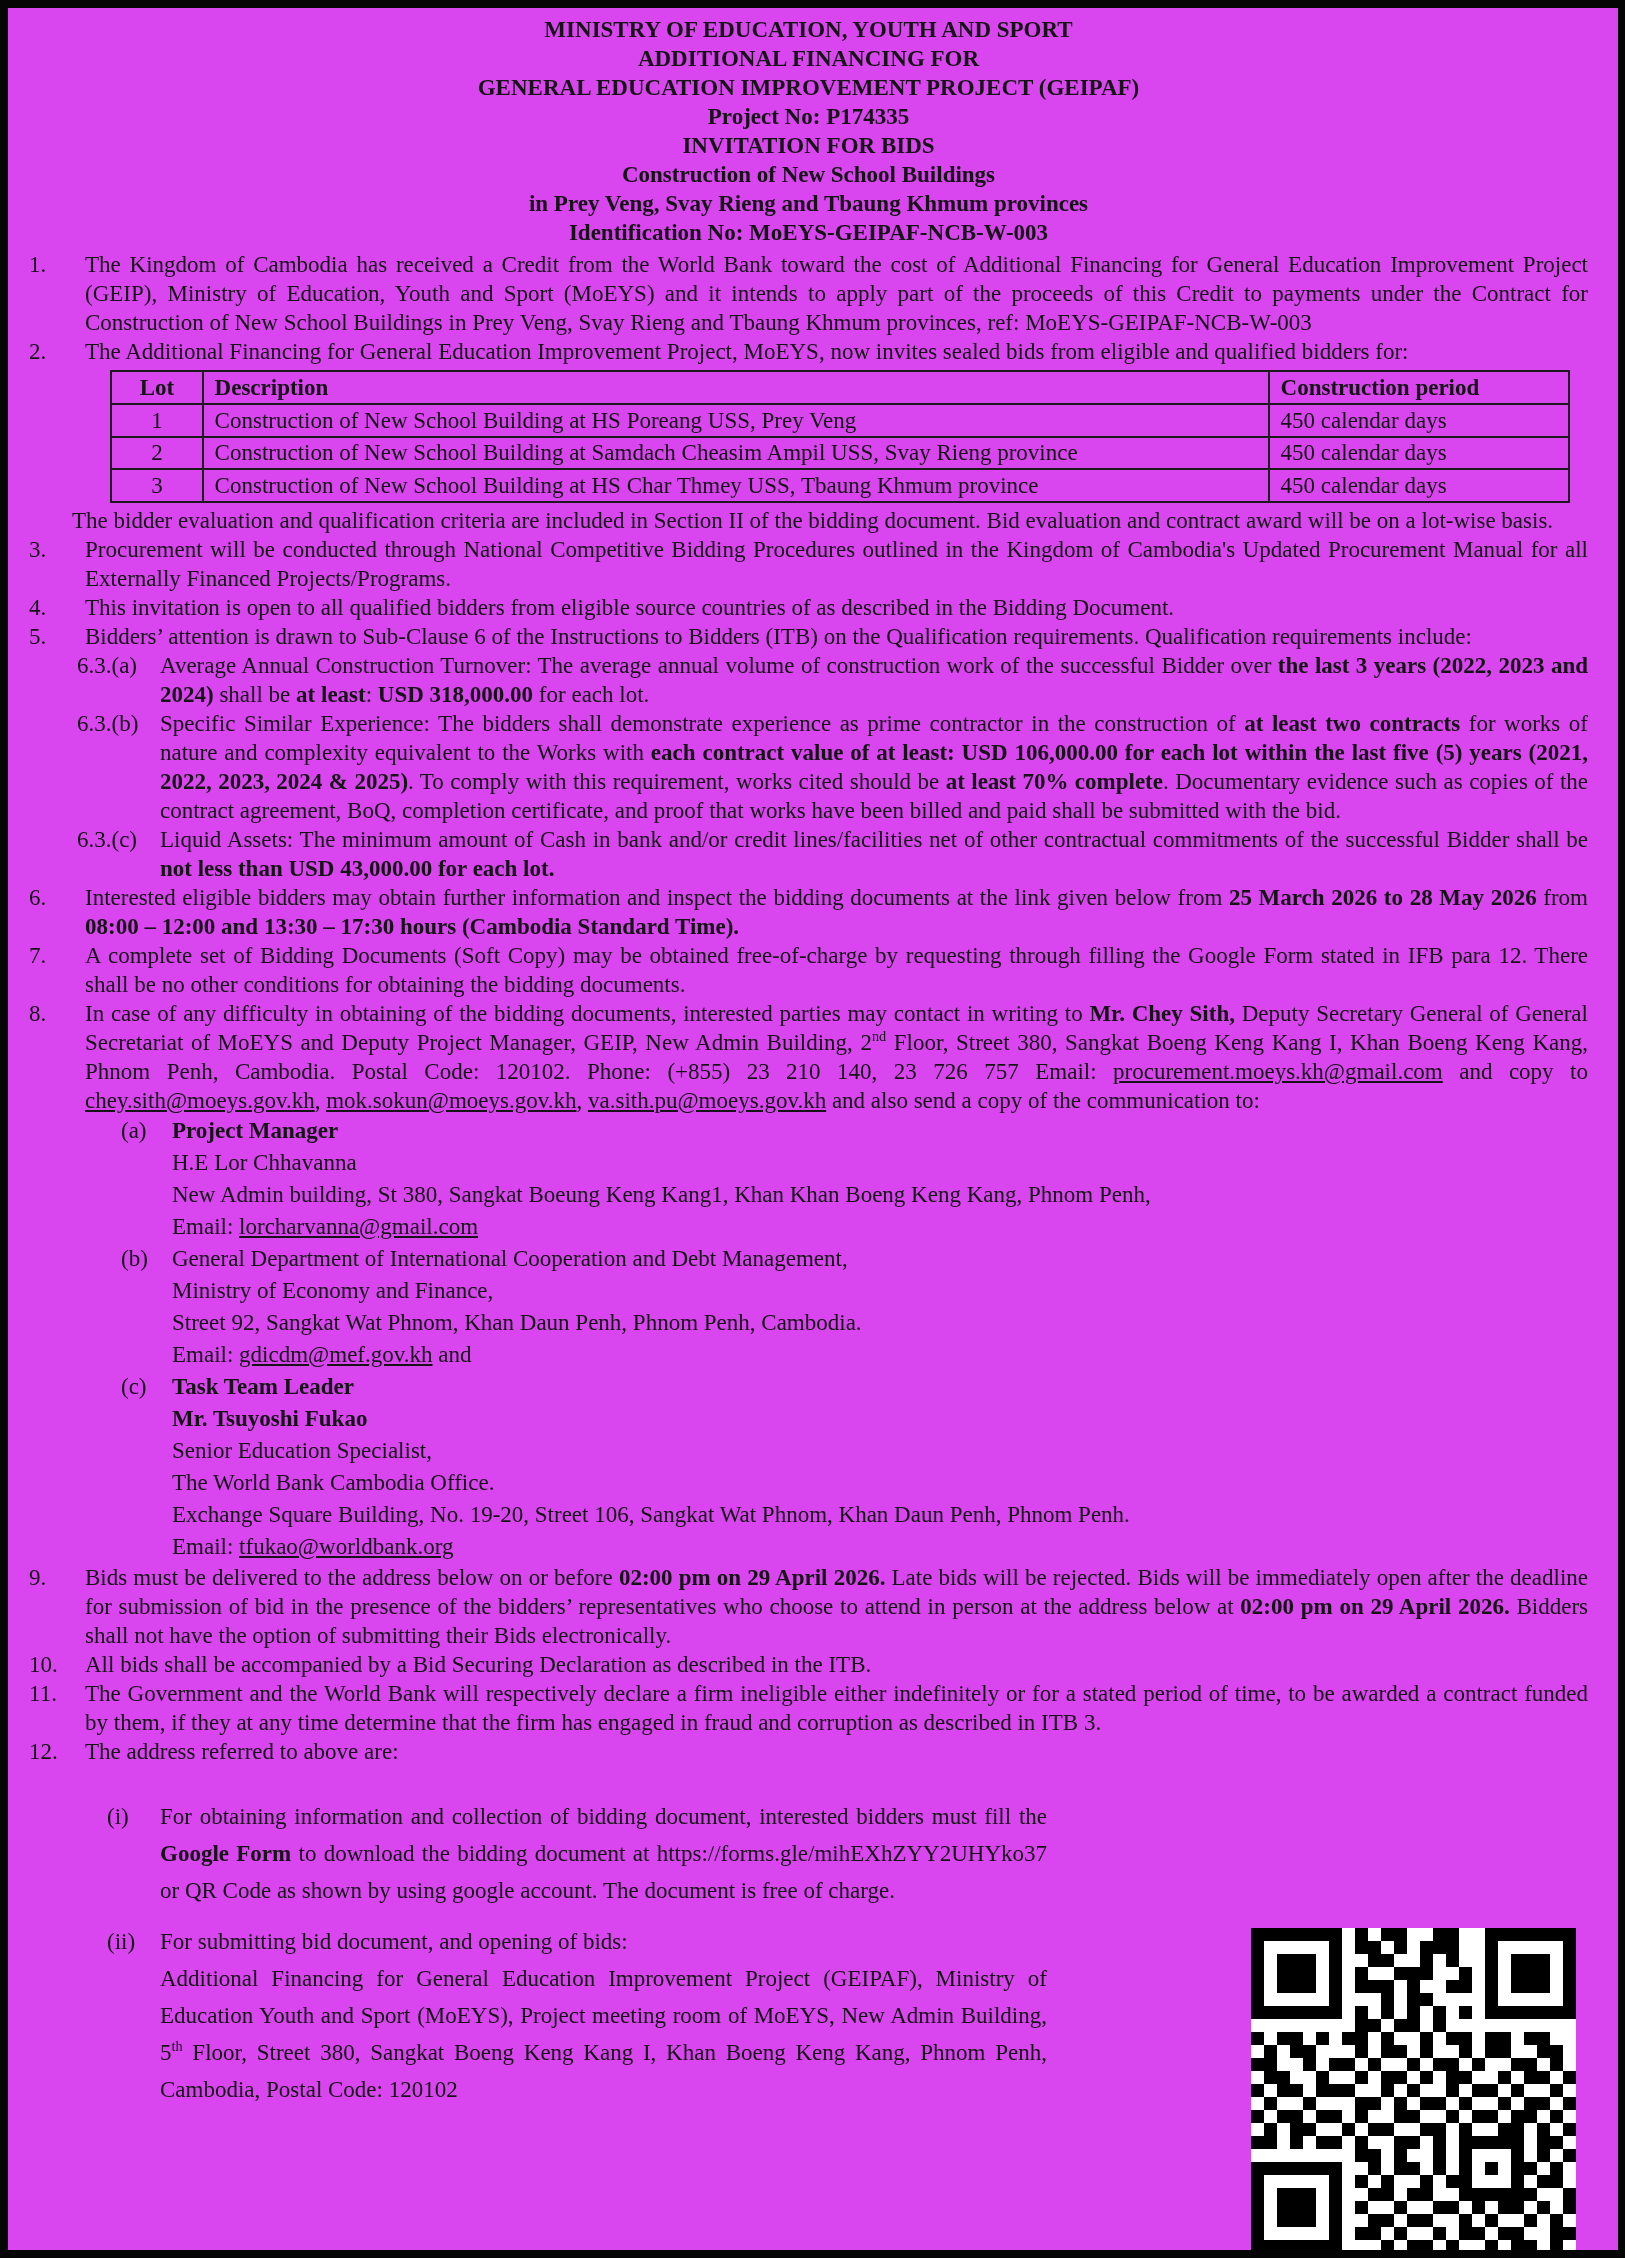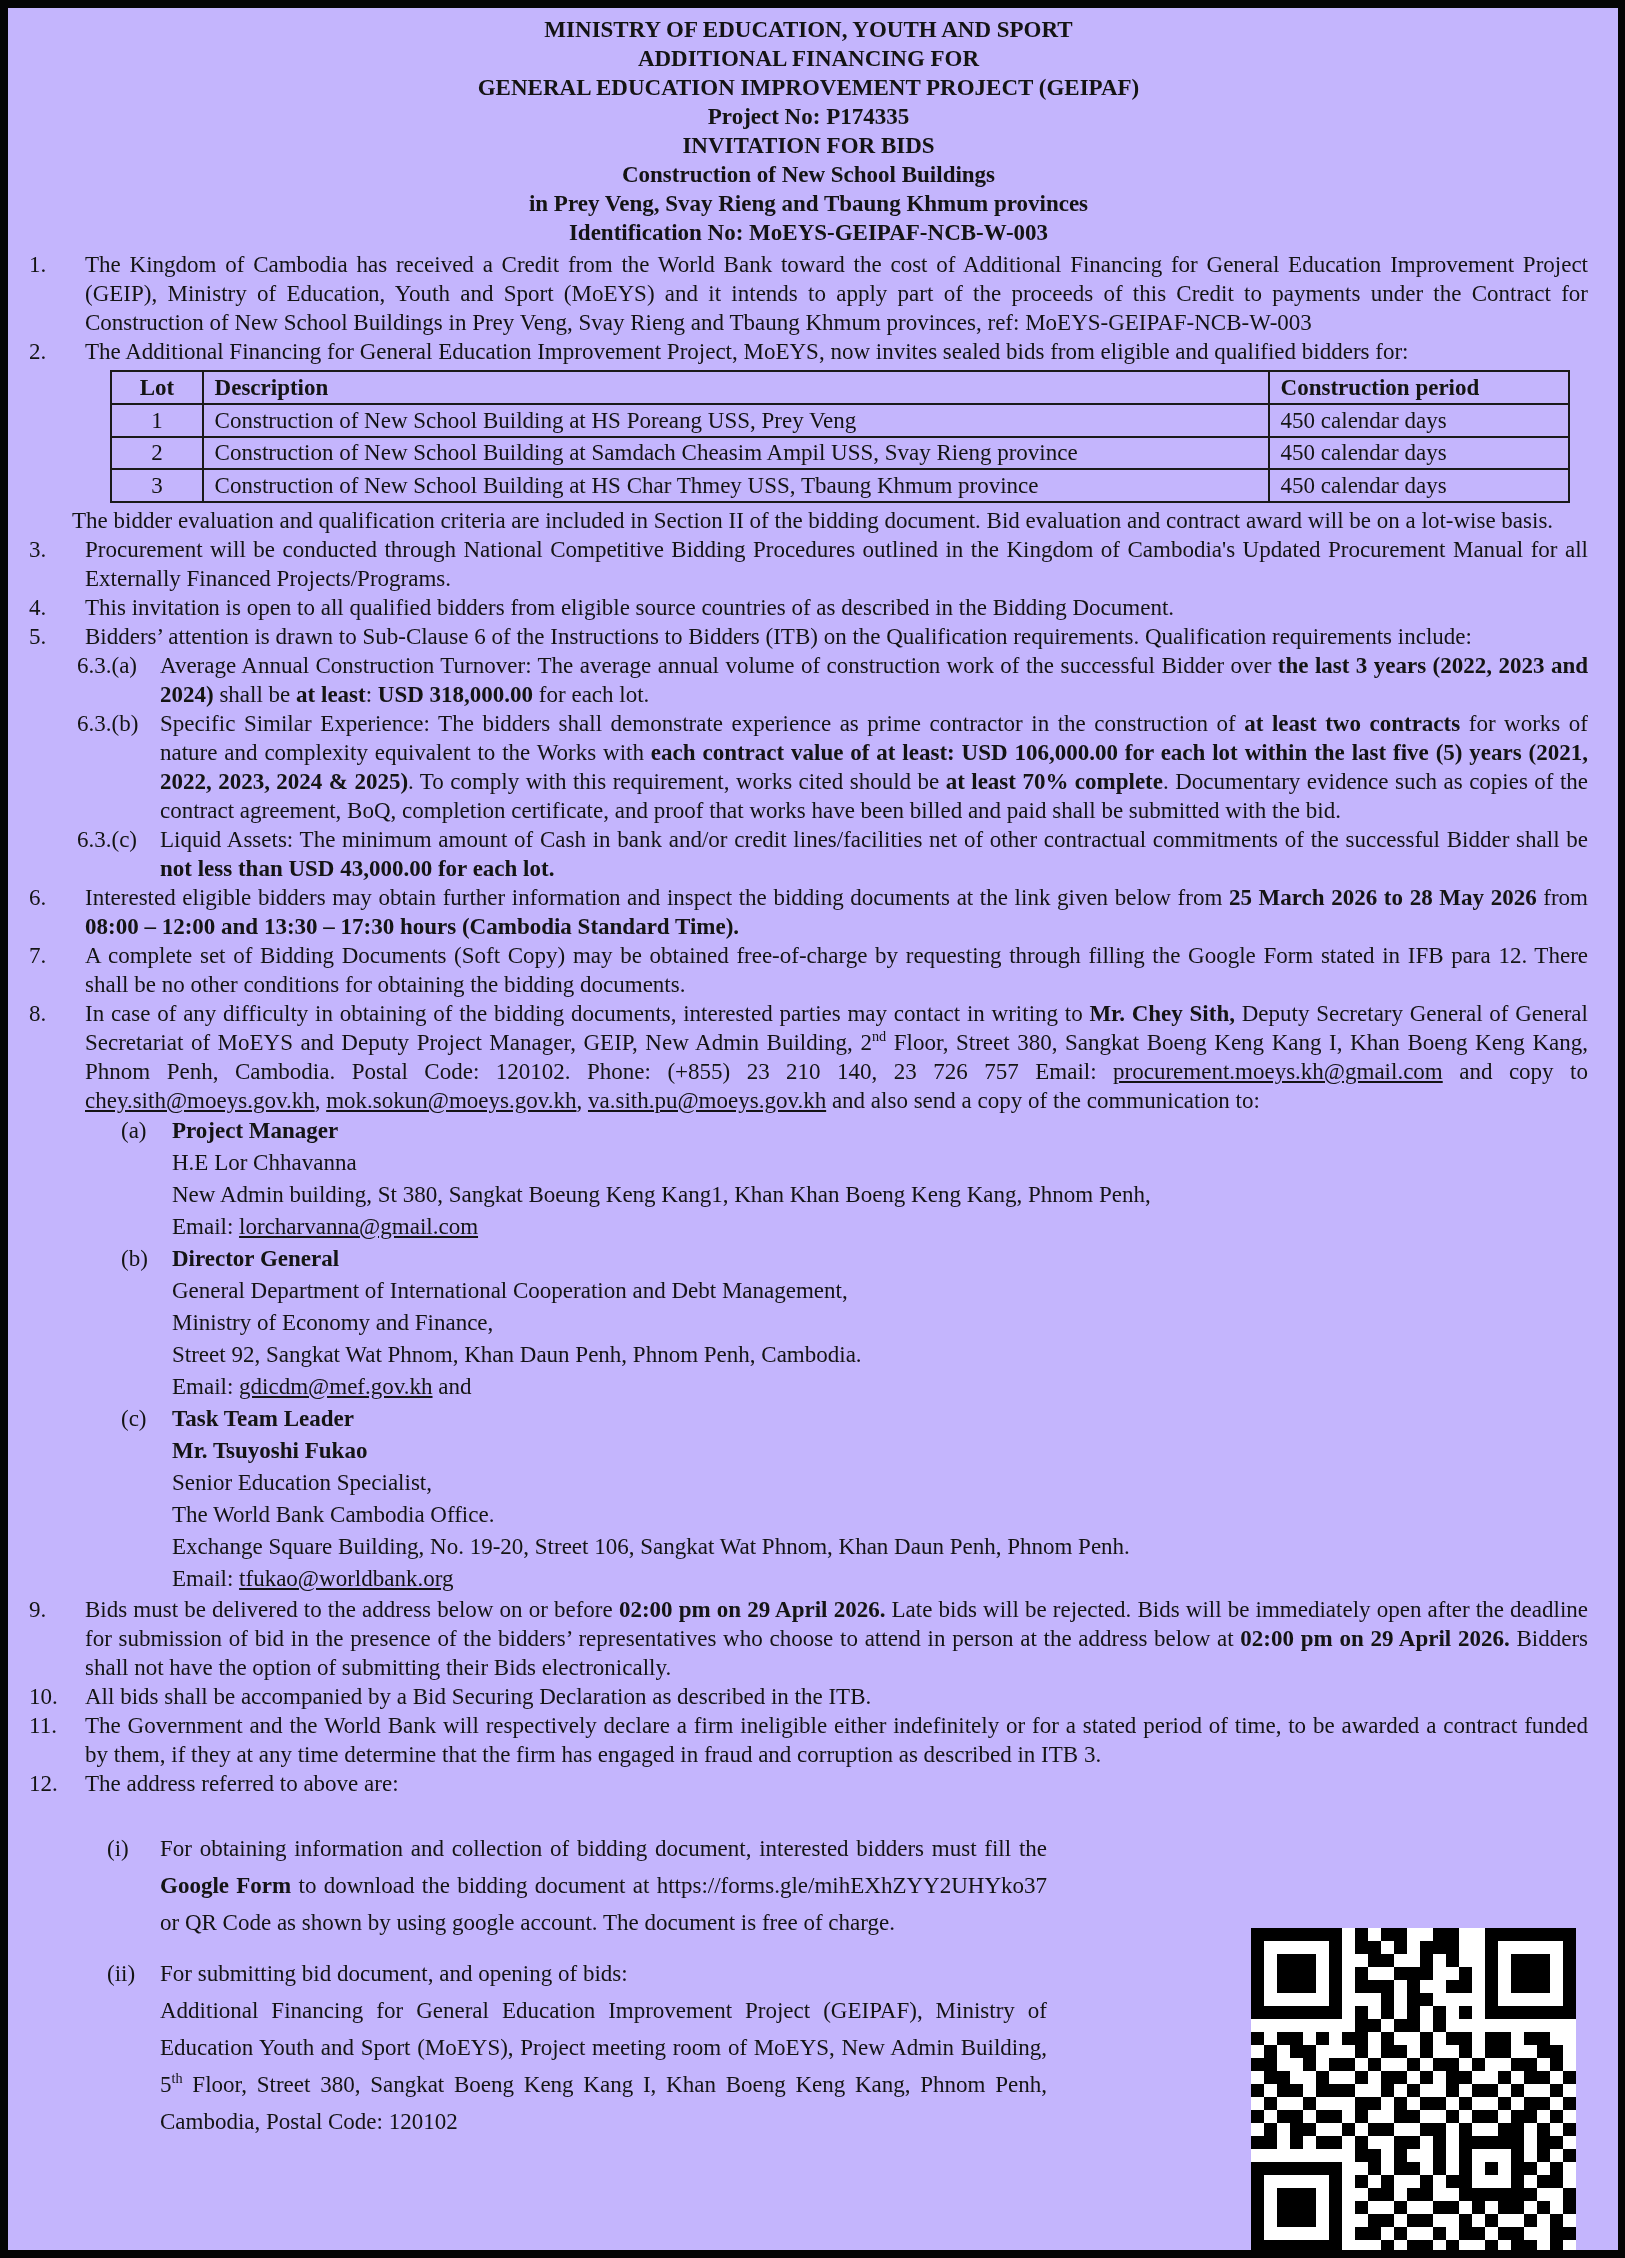--- a/index.html
+++ b/index.html
@@ -1,20 +1,20 @@
 <!DOCTYPE html>
 <html style="font-size:14px"><head>
 <meta charset="utf-8">
 <style>
   html,body{margin:0;padding:0;background:#e8e8e8;}
   .page{
     position:relative;
     width:1626px;height:2258px;
     box-sizing:border-box;
-    background:#c4b5fd;
+    background:#d946ef;
     border:8.8px solid #050505;
     font-family:"Liberation Serif","DejaVu Serif",serif;
     font-size:23px;
     line-height:29px;
     color:#141414;
     padding:7px 30px 0 21px;
     overflow:hidden;
   }
   .hdr-line{
     text-align:center;
@@ -171,21 +171,20 @@
       <div class="ctitle">Project Manager</div>
       <div class="cline"><span>H.E Lor Chhavanna</span></div>
       <div class="cline"><span>New Admin building, St 380, Sangkat Boeung Keng Kang1, Khan Khan Boeng Keng Kang, Phnom Penh,</span></div>
       <div class="cline"><span>Email: </span><span class="u">lorcharvanna@gmail.com</span></div>
     </div>
   </div>
 
   <div class="contact">
     <div class="clabel">(b)</div>
     <div class="cbody">
-      <div class="ctitle">Director General</div>
       <div class="cline"><span>General Department of International Cooperation and Debt Management,</span></div>
       <div class="cline"><span>Ministry of Economy and Finance,</span></div>
       <div class="cline"><span>Street 92, Sangkat Wat Phnom, Khan Daun Penh, Phnom Penh, Cambodia.</span></div>
       <div class="cline"><span>Email: </span><span class="u">gdicdm@mef.gov.kh</span><span> and</span></div>
     </div>
   </div>
 
   <div class="contact">
     <div class="clabel">(c)</div>
     <div class="cbody">

